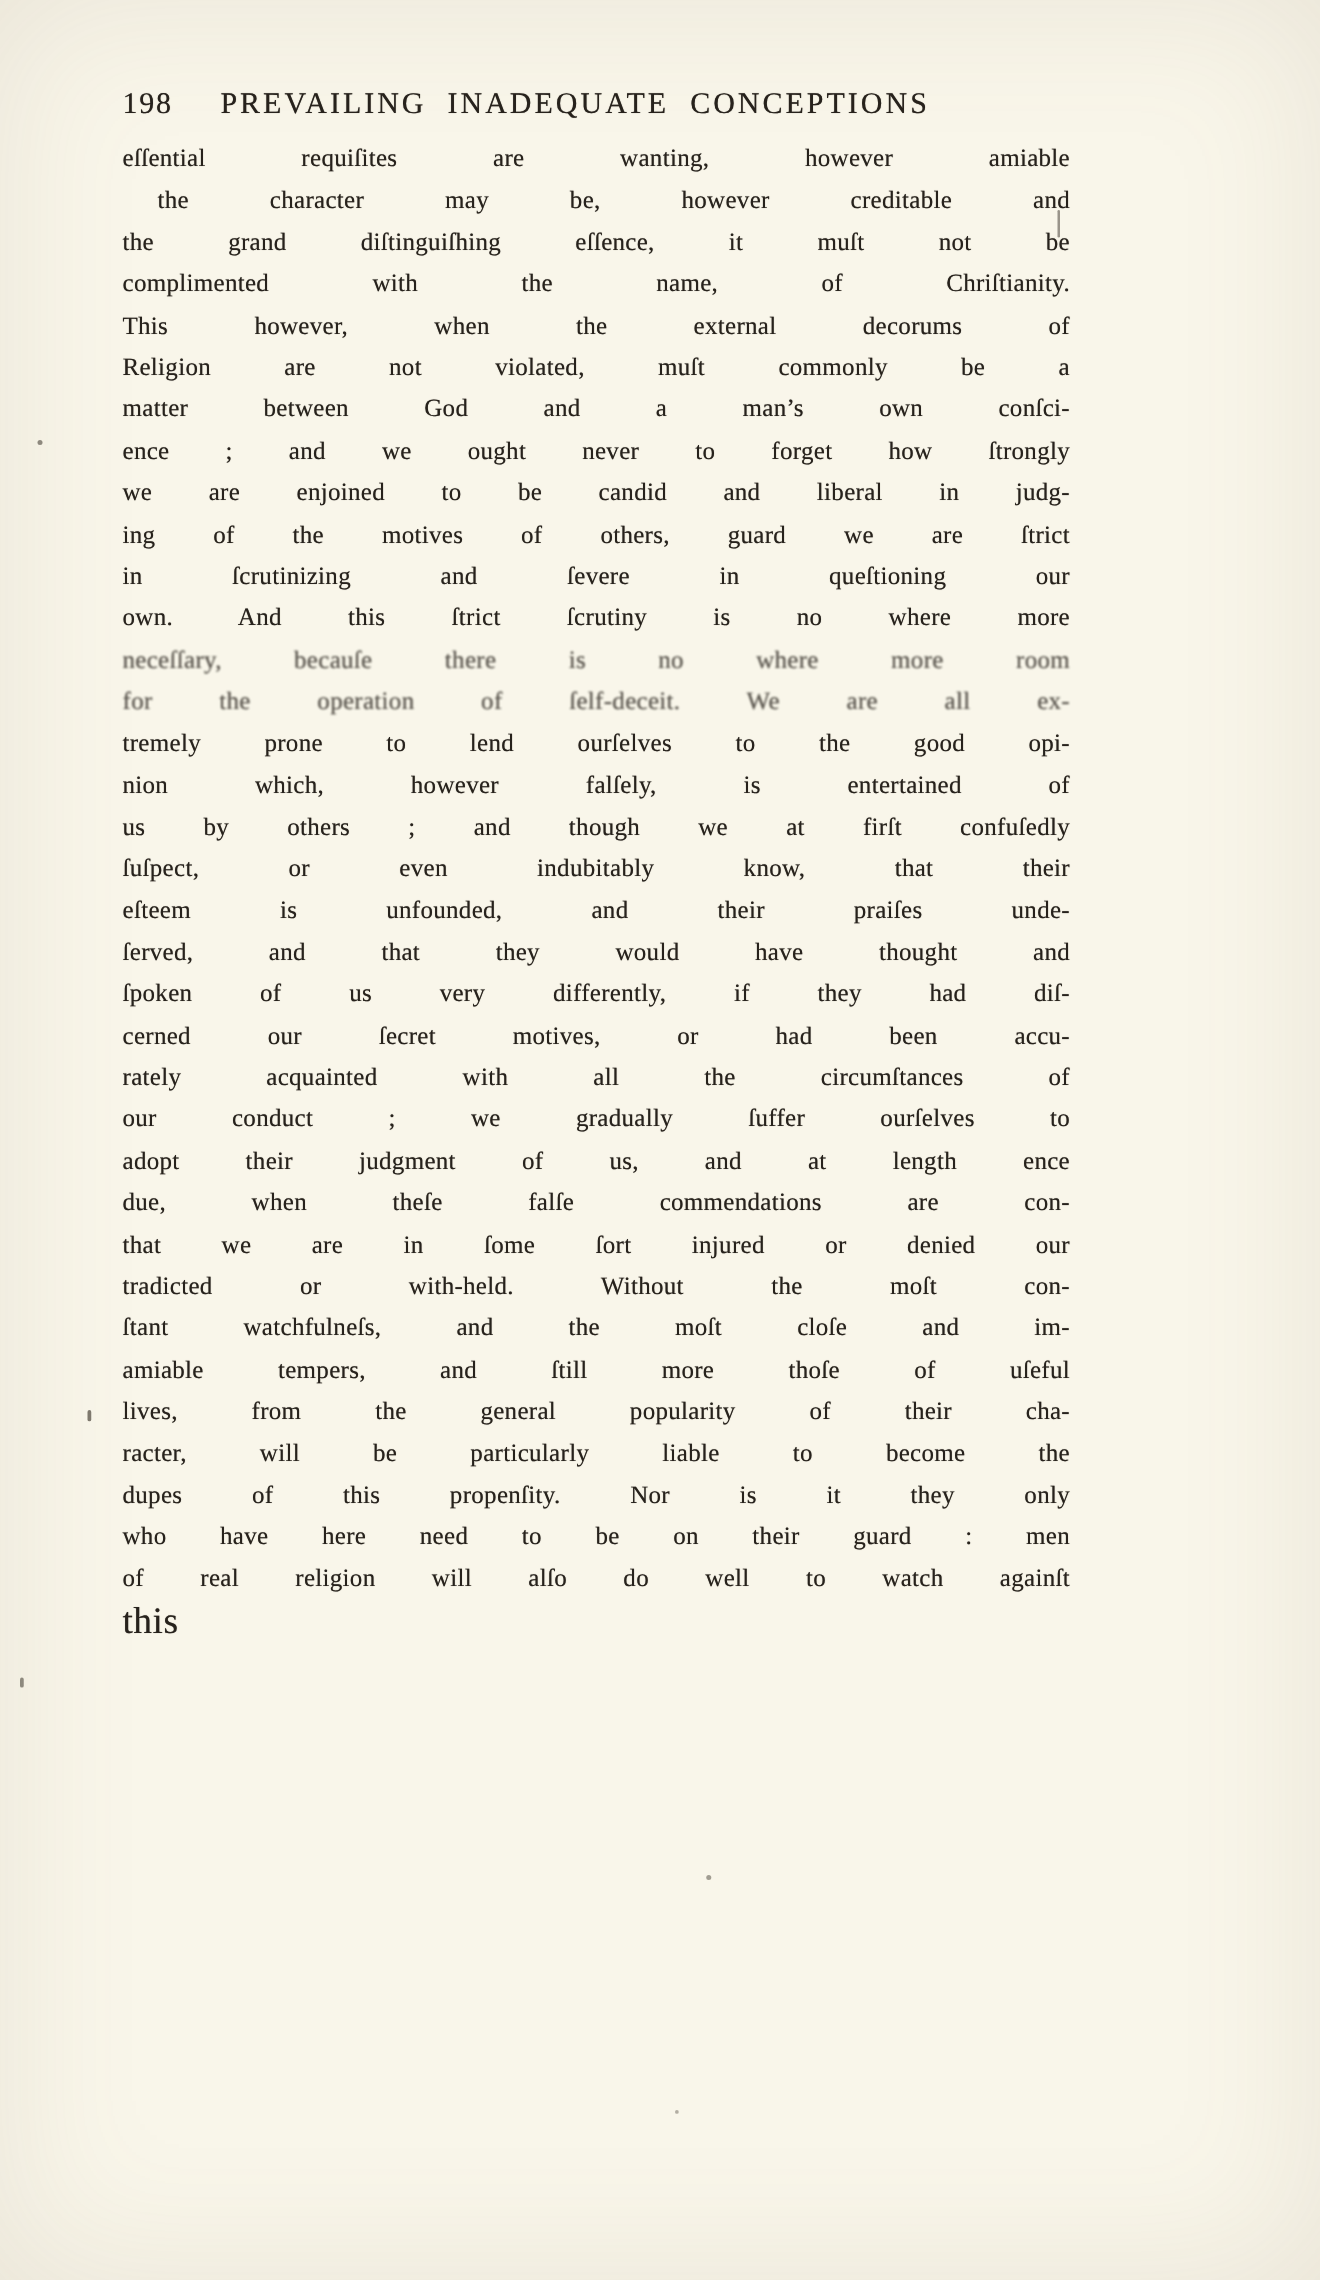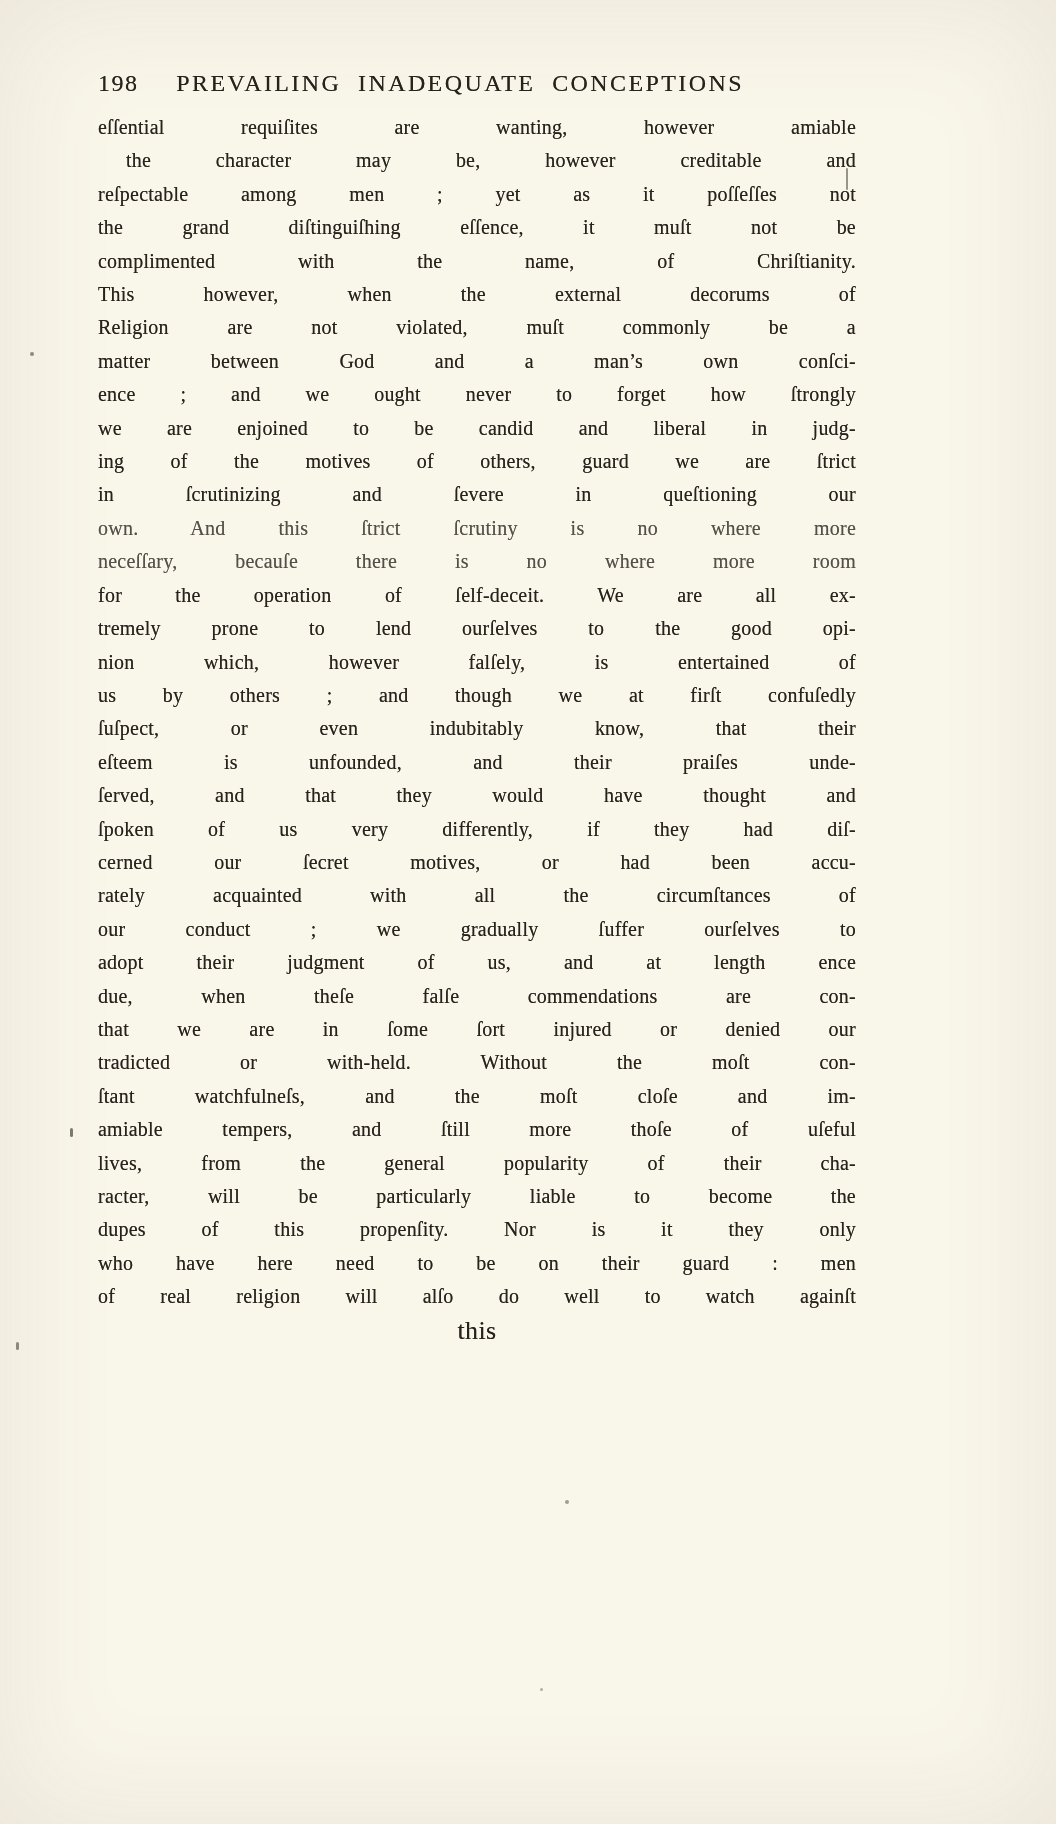--- a/index.html
+++ b/index.html
@@ -56,23 +56,23 @@
   .line:nth-child(13),
   .line:nth-child(14) {
     filter: blur(0.7px);
     opacity: 0.78;
   }
   .line:nth-child(2) {
     filter: blur(0.2px);
     margin-left: 28px;
   }
   .catchword-row {
-    font-size: 26px;
+    font-size: 30px;
     line-height: 33.4px;
-    text-align: center;
+    text-align: left;
     letter-spacing: 0.012em;
     text-shadow: 0 0 0.6px rgba(39,34,28,0.6);
   }
   .speck {
     position: absolute;
     background: #4a443a;
     border-radius: 50%;
   }
   .speck.dot-1   { left: 30px;  top: 352px;  width: 4px; height: 4px; opacity: .6; }
   .speck.mark-2  { left: 70px;  top: 1128px; width: 3px; height: 9px; border-radius: 2px; opacity: .7; }
@@ -88,21 +88,20 @@
   <div class="content">
 
     <div class="header">
       <span class="pagenum">198</span>
       <span class="running-title">PREVAILING INADEQUATE CONCEPTIONS</span>
     </div>
 
     <div class="body">
         <div class="line">eſſential requiſites are wanting, however amiable</div>
         <div class="line">the character may be, however creditable and</div>
-        <div class="line">reſpectable among men ; yet as it poſſeſſes not</div>
         <div class="line">the grand diſtinguiſhing eſſence, it muſt not be</div>
         <div class="line">complimented with the name, of Chriſtianity.</div>
         <div class="line">This however, when the external decorums of</div>
         <div class="line">Religion are not violated, muſt commonly be a</div>
         <div class="line">matter between God and a man’s own conſci-</div>
         <div class="line">ence ; and we ought never to forget how ſtrongly</div>
         <div class="line">we are enjoined to be candid and liberal in judg-</div>
         <div class="line">ing of the motives of others, guard we are ſtrict</div>
         <div class="line">in ſcrutinizing and ſevere in queſtioning our</div>
         <div class="line">own.  And this ſtrict ſcrutiny is no where more</div>

